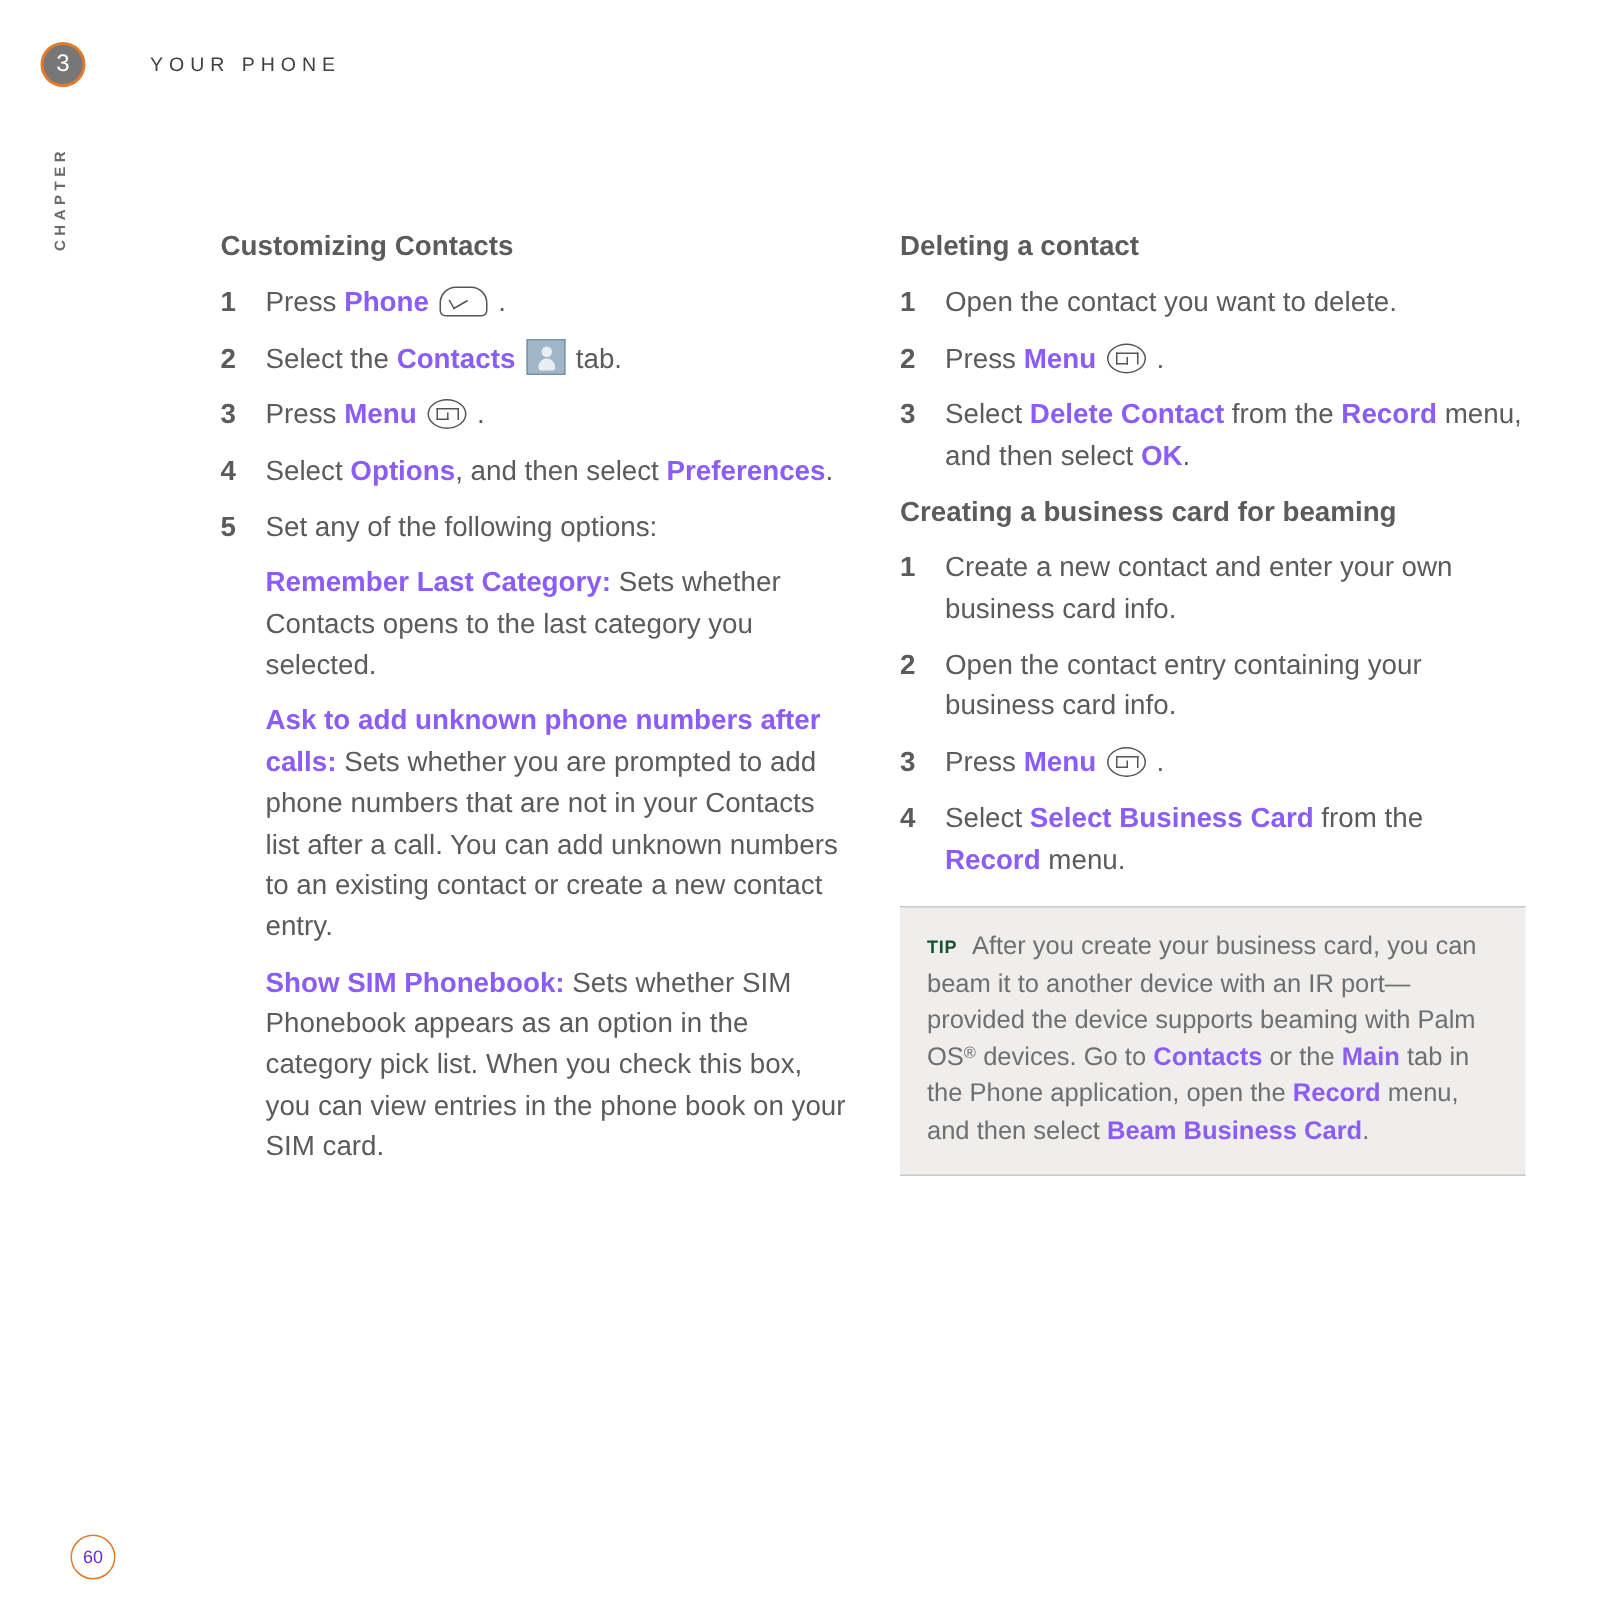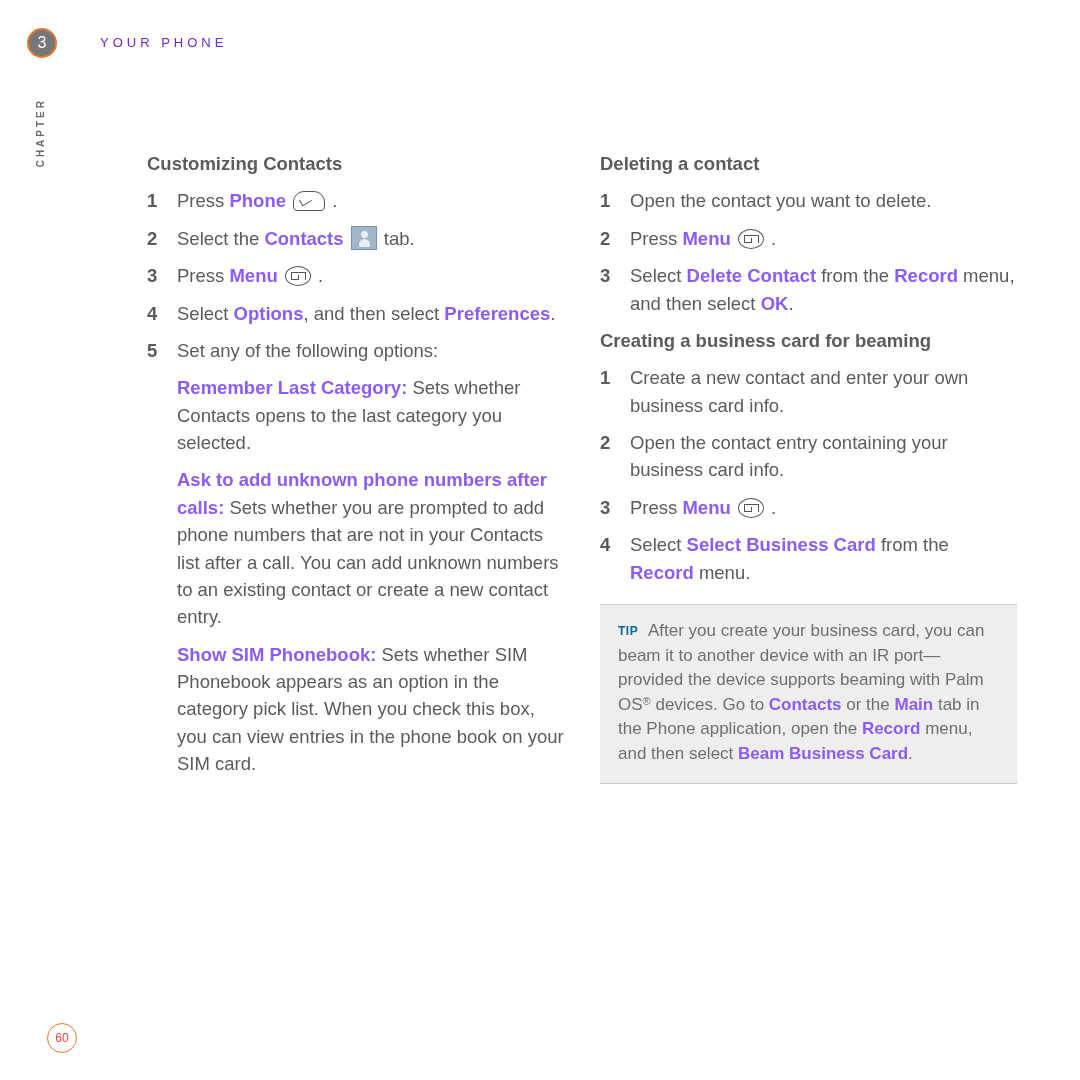--- a/index.html
+++ b/index.html
@@ -37,31 +37,31 @@
     display: flex;
     align-items: center;
     justify-content: center;
   }
   .header-title {
     position: absolute;
     left: 100px;
     top: 35px;
     font-size: 13px;
     letter-spacing: 4px;
-    color: #6d28d9;
+    color: #404040;
   }
   .page-number {
     position: absolute;
     left: 47px;
     top: 1023px;
     width: 30px;
     height: 30px;
     border-radius: 50%;
     border: 1.5px solid #e07a2d;
-    color: #ef4444;
+    color: #6d28d9;
     font-size: 12px;
     display: flex;
     align-items: center;
     justify-content: center;
   }
   .content {
     position: absolute;
     left: 147px;
     top: 150px;
     width: 870px;
@@ -147,21 +147,21 @@
     margin-top: 18px;
     background: #efeeed;
     border-top: 1px solid #c9c8c6;
     border-bottom: 1px solid #c9c8c6;
     padding: 14px 18px 16px;
     font-size: 17px;
     line-height: 1.45;
     color: #6f6f6f;
   }
   .tip-label {
-    color: #0369a1;
+    color: #14532d;
     font-weight: 700;
     font-size: 12px;
     letter-spacing: 0.5px;
     margin-right: 6px;
     vertical-align: 1px;
   }
   sup { font-size: 0.65em; vertical-align: 5px; }
 </style>
 </head>
 <body>

